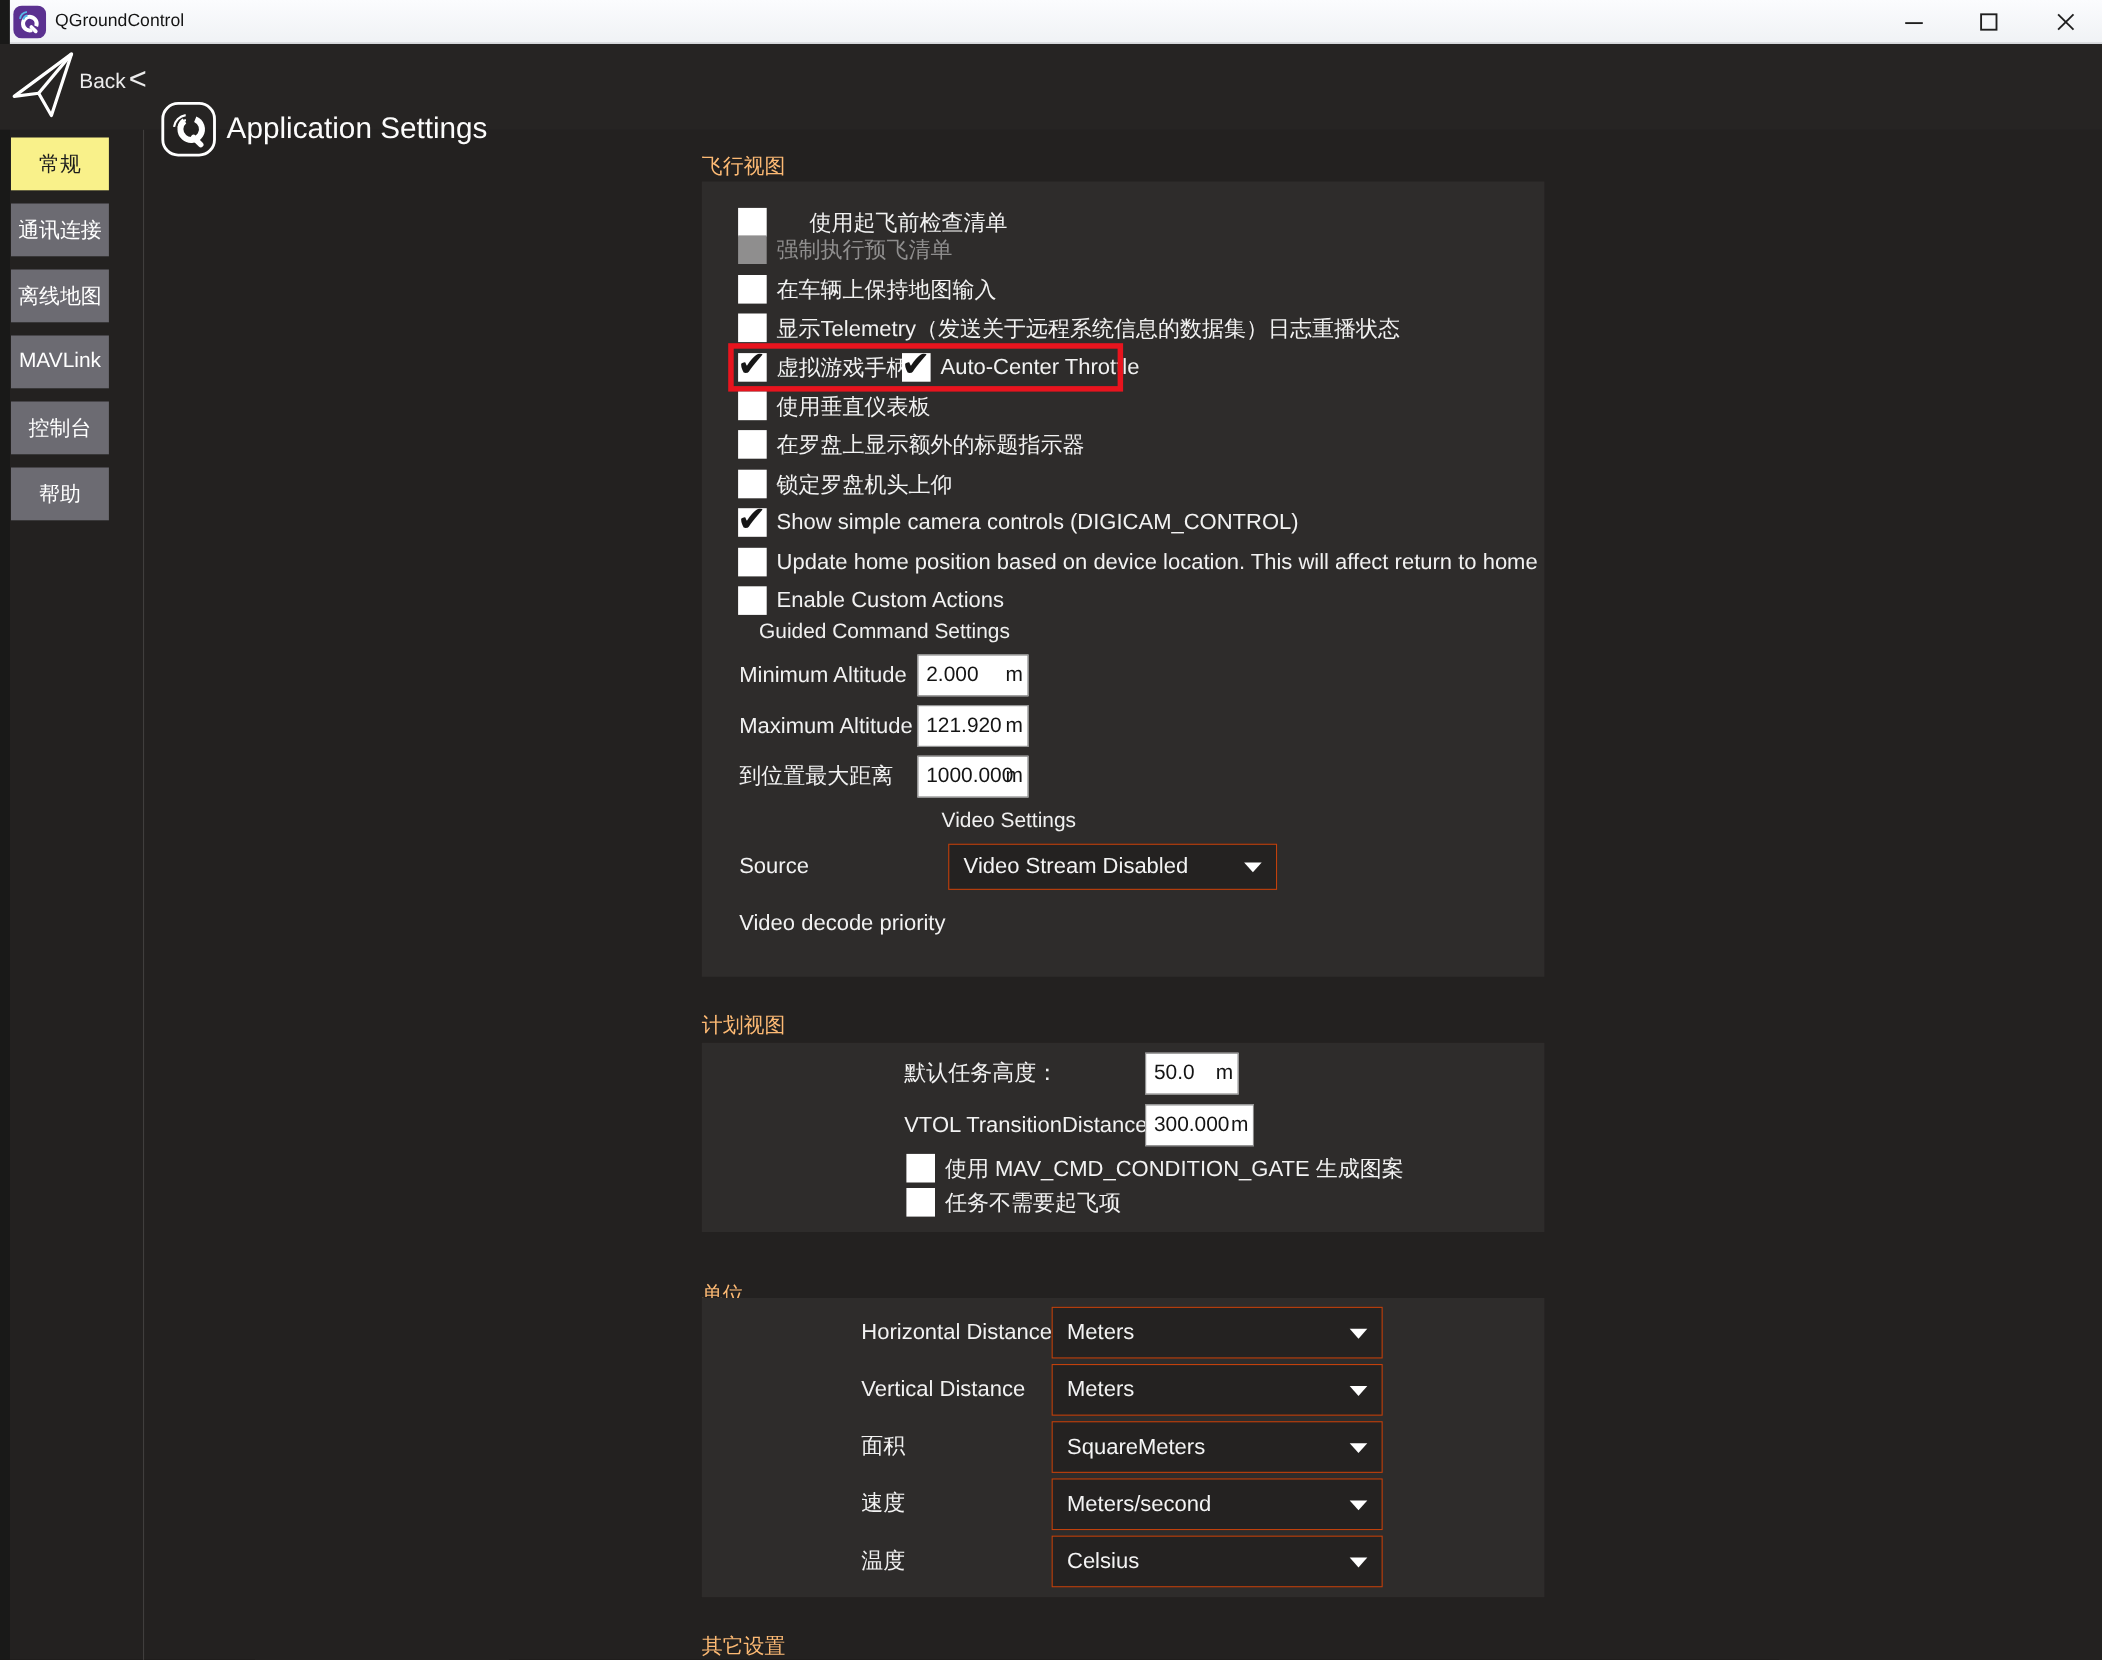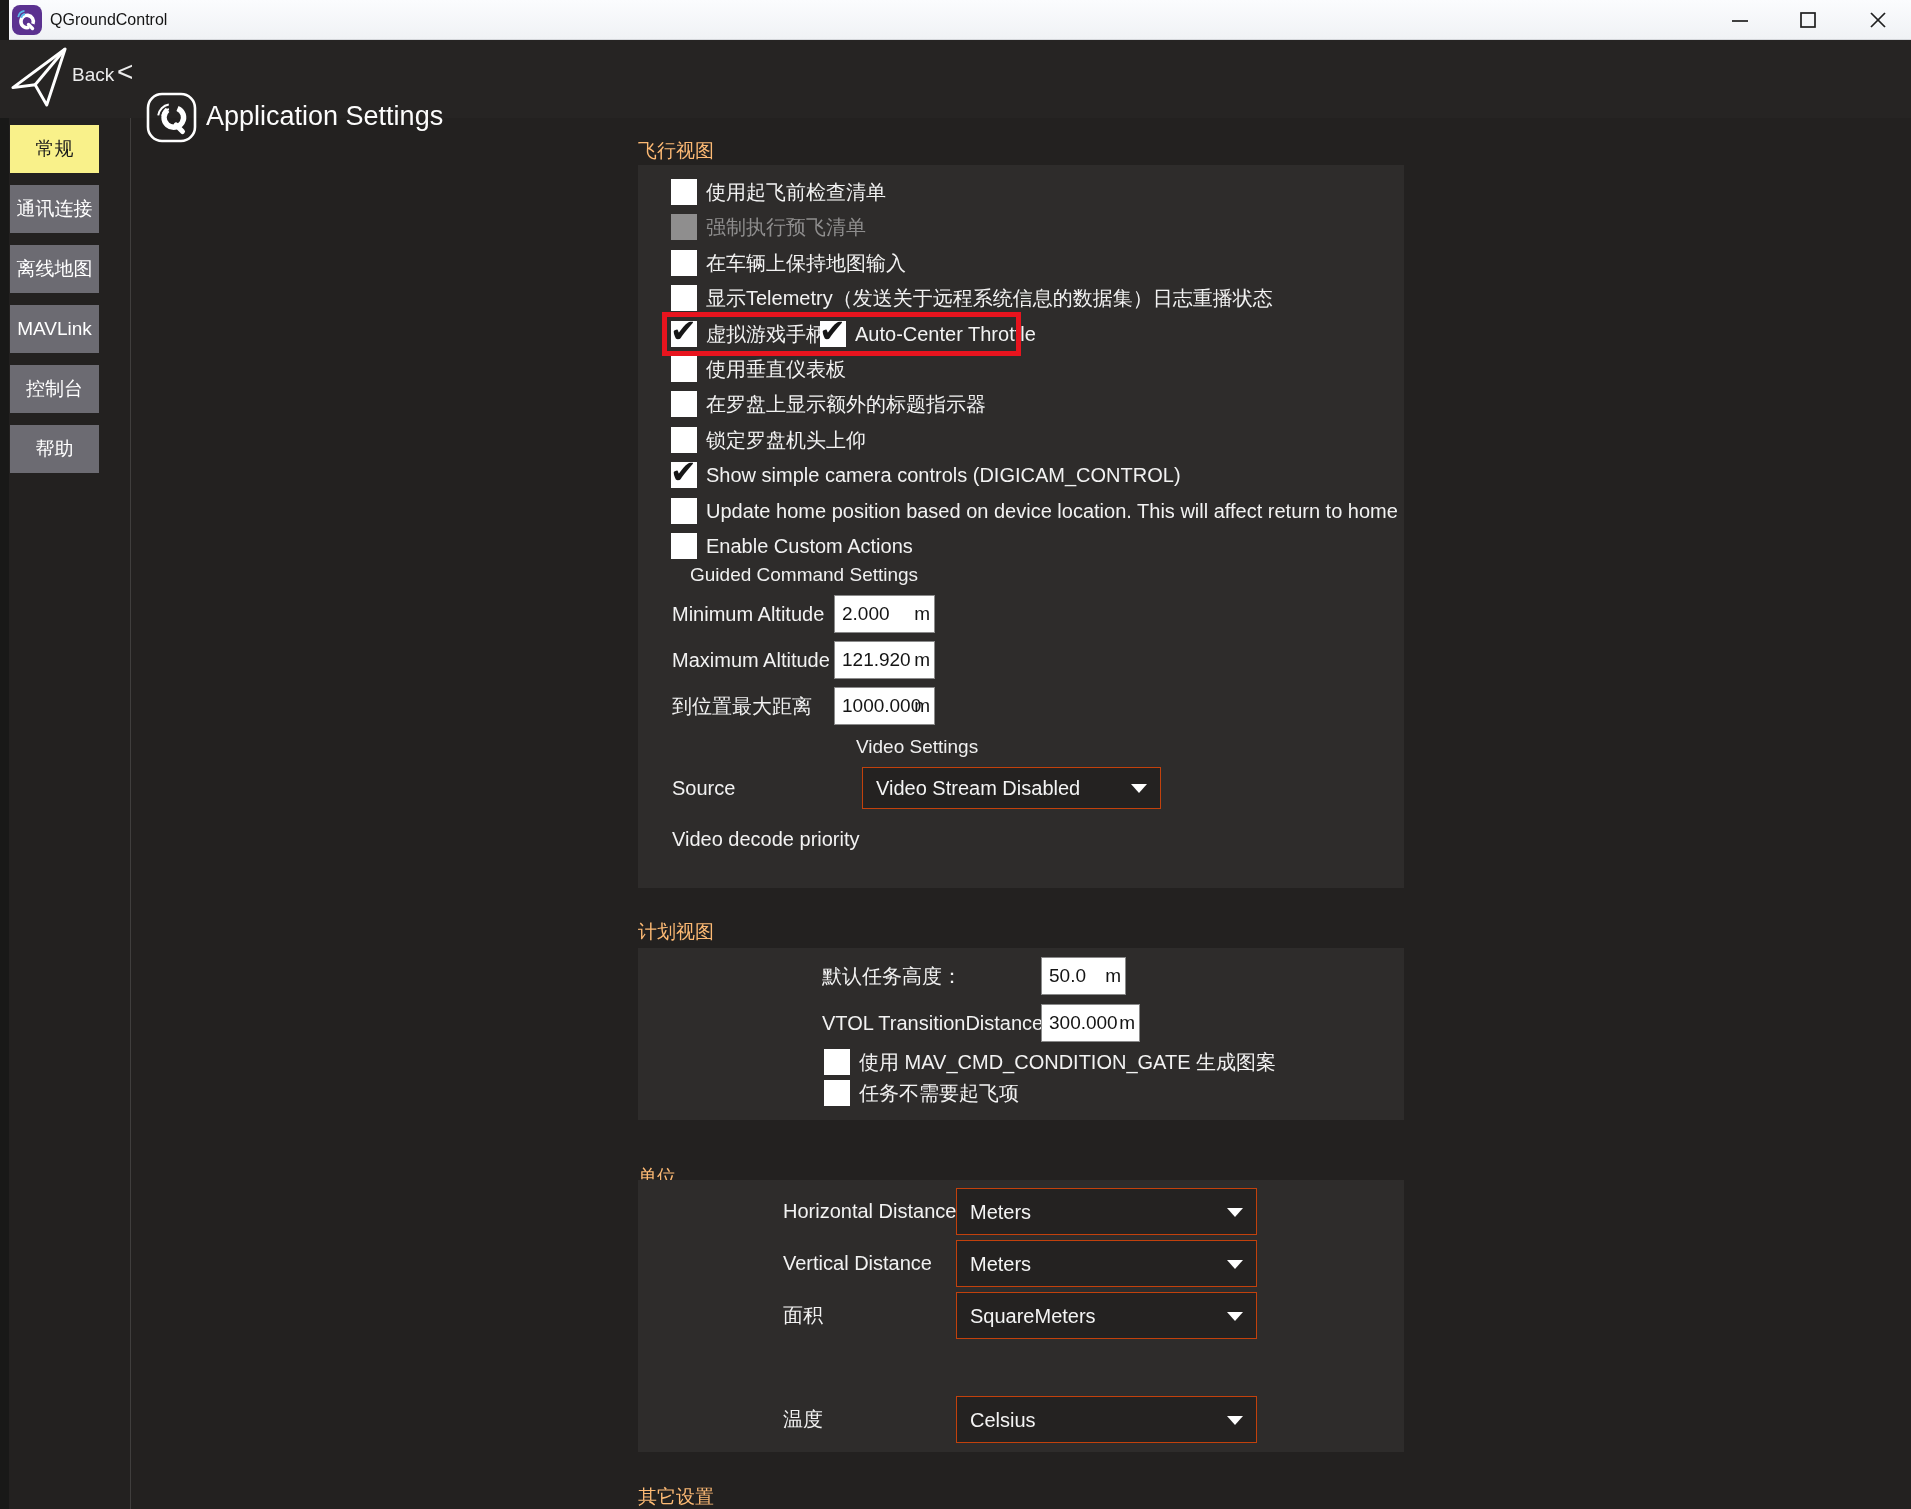--- a/index.html
+++ b/index.html
@@ -129,21 +129,21 @@
   <div class="side-btn" style="top:185px;">通讯连接</div>
   <div class="side-btn" style="top:245px;">离线地图</div>
   <div class="side-btn" style="top:305px;">MAVLink</div>
   <div class="side-btn" style="top:365px;">控制台</div>
   <div class="side-btn" style="top:425px;">帮助</div>
   <div class="vline"></div>
 
   <div class="section-title" style="left:638px;top:138px;">飞行视图</div>
 
   <div class="panel" style="top:165px;height:723px;">
-    <div class="cbrow" style="left:33px;top:14px;">
+    <div class="cbrow" style="left:33px;top:24px;gap:30px;">
       <span class="cb"></span>
       <span class="cblbl">使用起飞前检查清单</span>
     </div>
     <div class="cbrow disabled" style="left:33px;top:49px;">
       <span class="cb disabled"></span>
       <span class="cblbl">强制执行预飞清单</span>
     </div>
     <div class="cbrow" style="left:33px;top:85px;">
       <span class="cb"></span>
       <span class="cblbl">在车辆上保持地图输入</span>
@@ -278,20 +278,27 @@
         <span class="caret"></span>
       </span>
     </div>
     <div class="drow" style="top:112px;height:47px;">
       <span class="flabel" style="left:145px;line-height:47px;">面积</span>
       <span class="dropdown" style="left:318px;width:301px;height:47px;">
         <span class="dval">SquareMeters</span>
         <span class="caret"></span>
       </span>
     </div>
+    <div class="drow" style="top:164px;height:47px;">
+      <span class="flabel" style="left:145px;line-height:47px;">速度</span>
+      <span class="dropdown" style="left:318px;width:301px;height:47px;">
+        <span class="dval">Meters/second</span>
+        <span class="caret"></span>
+      </span>
+    </div>
     <div class="drow" style="top:216px;height:47px;">
       <span class="flabel" style="left:145px;line-height:47px;">温度</span>
       <span class="dropdown" style="left:318px;width:301px;height:47px;">
         <span class="dval">Celsius</span>
         <span class="caret"></span>
       </span>
     </div>
   </div>
 
   <div class="section-title" style="left:638px;top:1484px;">其它设置</div>

